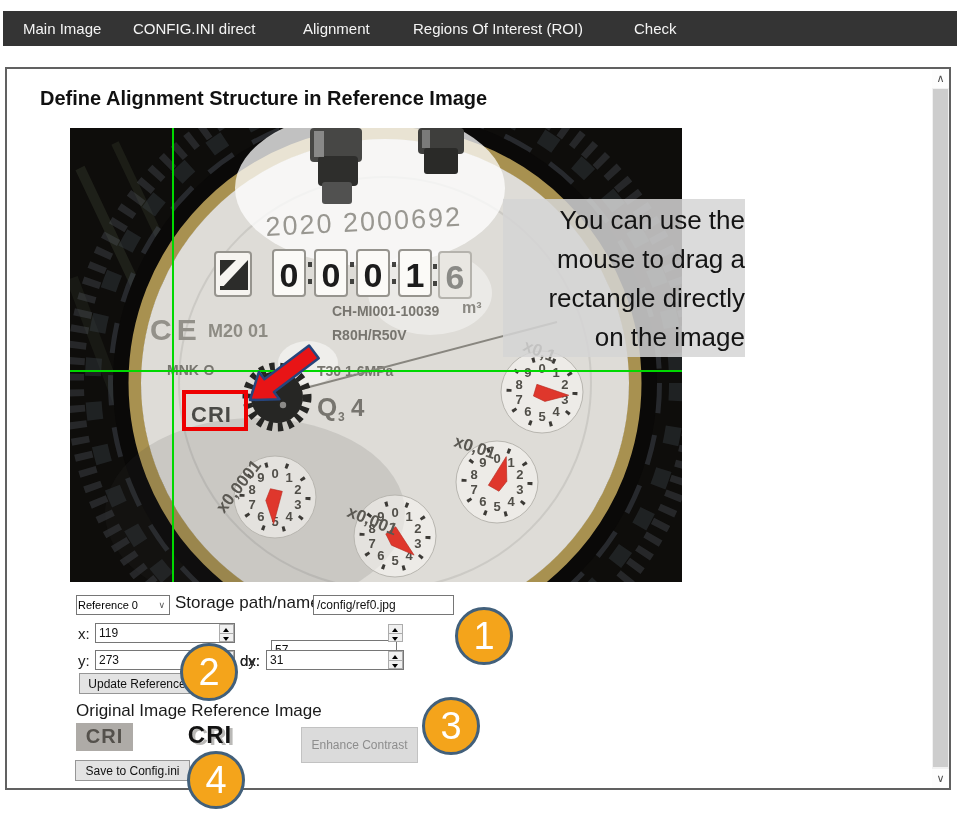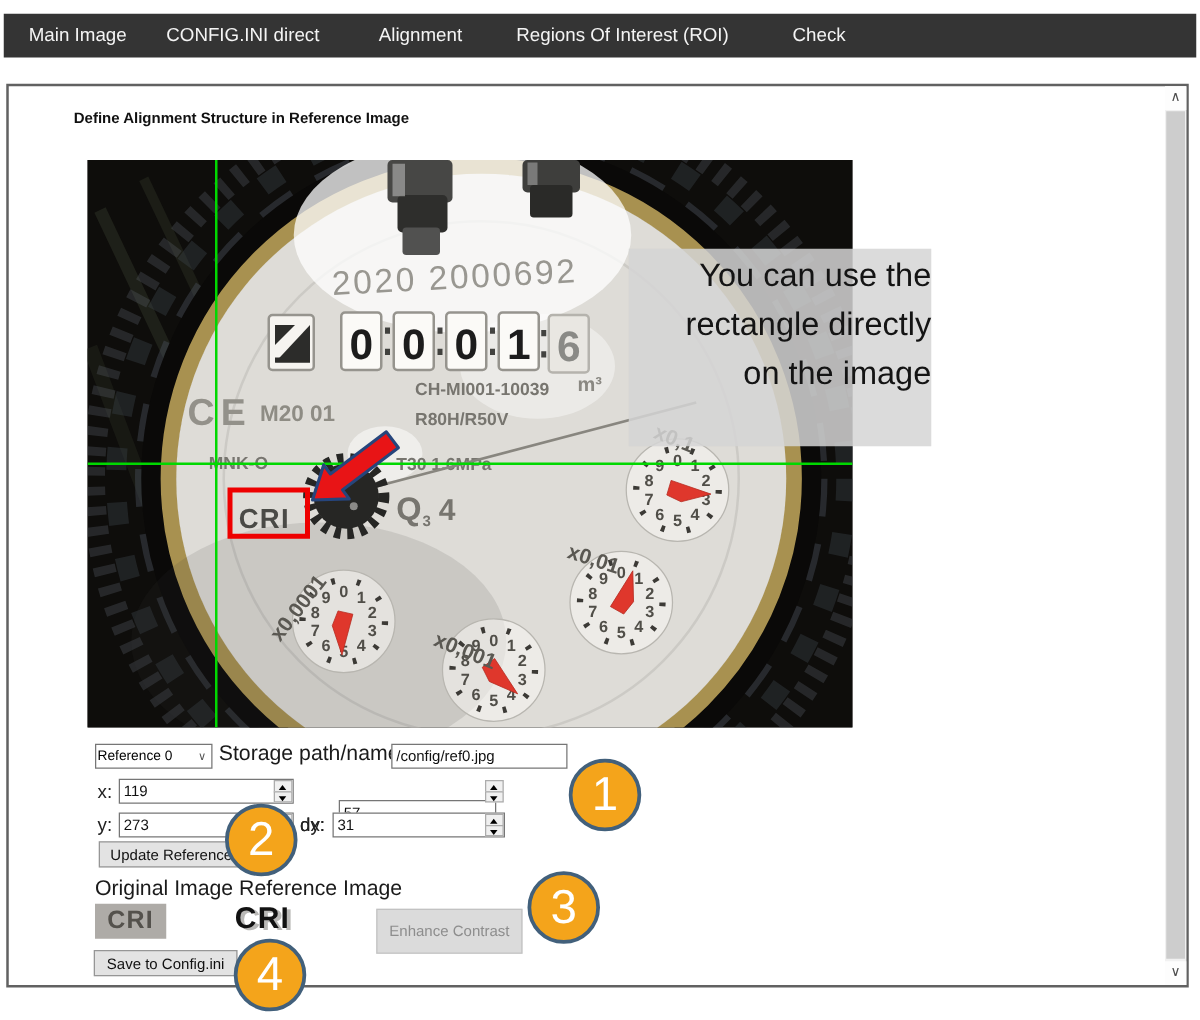--- a/index.html
+++ b/index.html
@@ -12,21 +12,21 @@
             font-size:15px;white-space:nowrap;cursor:pointer;}
   .nav-item:nth-child(1){left:20px;}
   .nav-item:nth-child(2){left:130px;}
   .nav-item:nth-child(3){left:300px;}
   .nav-item:nth-child(4){left:410px;}
   .nav-item:nth-child(5){left:631px;}
 
   
   .frame{position:absolute;left:5px;top:67px;width:946px;height:723px;
          border:2px solid #616161;background:#fff;box-sizing:border-box;}
-  .frame-title{position:absolute;left:33px;top:18px;font-size:12px;font-weight:bold;color:#111;margin-left:19px;}
+  .frame-title{position:absolute;left:33px;top:18px;font-size:20px;font-weight:bold;color:#111;}
 
   
   .sbar{position:absolute;right:0;top:0;width:17px;height:100%;background:#f1f1f1;}
   .sbar .arr{position:absolute;left:0;width:17px;height:19px;background:#fdfdfd;
              color:#4d4d4d;font-size:11px;line-height:19px;text-align:center;}
   .sbar .arr.up{top:0;} .sbar .arr.down{bottom:0;}
   .sbar .thumb{position:absolute;left:1px;top:20px;bottom:21px;width:15px;background:#cdcdcd;}
 
   
   .photo{position:absolute;left:63px;top:59px;width:612px;height:454px;background:#0e0d0b;cursor:crosshair;}
@@ -239,20 +239,21 @@
       <rect x="114" y="264" width="62" height="37" fill="none" stroke="#ee0000" stroke-width="4"></rect>
       <text x="121" y="294" font-size="22" font-weight="bold" letter-spacing="1" fill="#4a4a46">CRI</text>
 
       <g transform="translate(180,272) rotate(-37)">
         <polygon points="0,0 24,-17 24,-8 80,-8 80,8 24,8 24,17" fill="#e81416" stroke="#26457c" stroke-width="2.5" stroke-linejoin="round"></polygon>
       </g>
     </svg>
 
     <div class="hint">
       <div>You can use the</div>
+      <div>mouse to drag a</div>
       <div>rectangle directly</div>
       <div>on the image</div>
     </div>
   </div>
 
   <div class="fake-select">
     <span>Reference 0</span>
     <span class="chev">∨</span>
   </div>
   <span class="lbl-big" style="left:168px;top:524px;">Storage path/name:</span>

